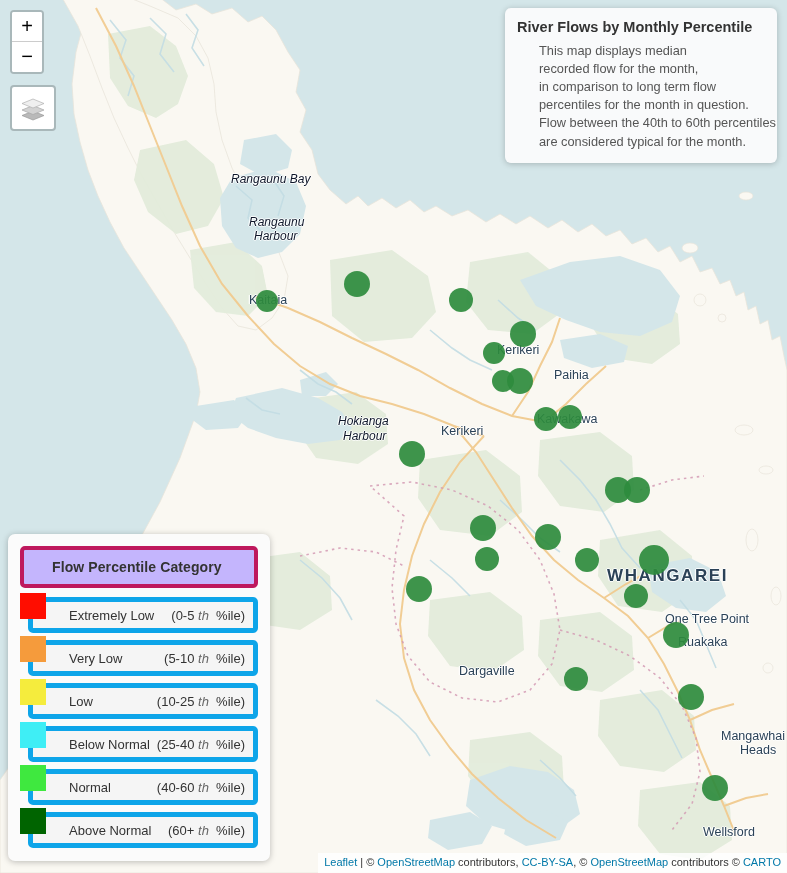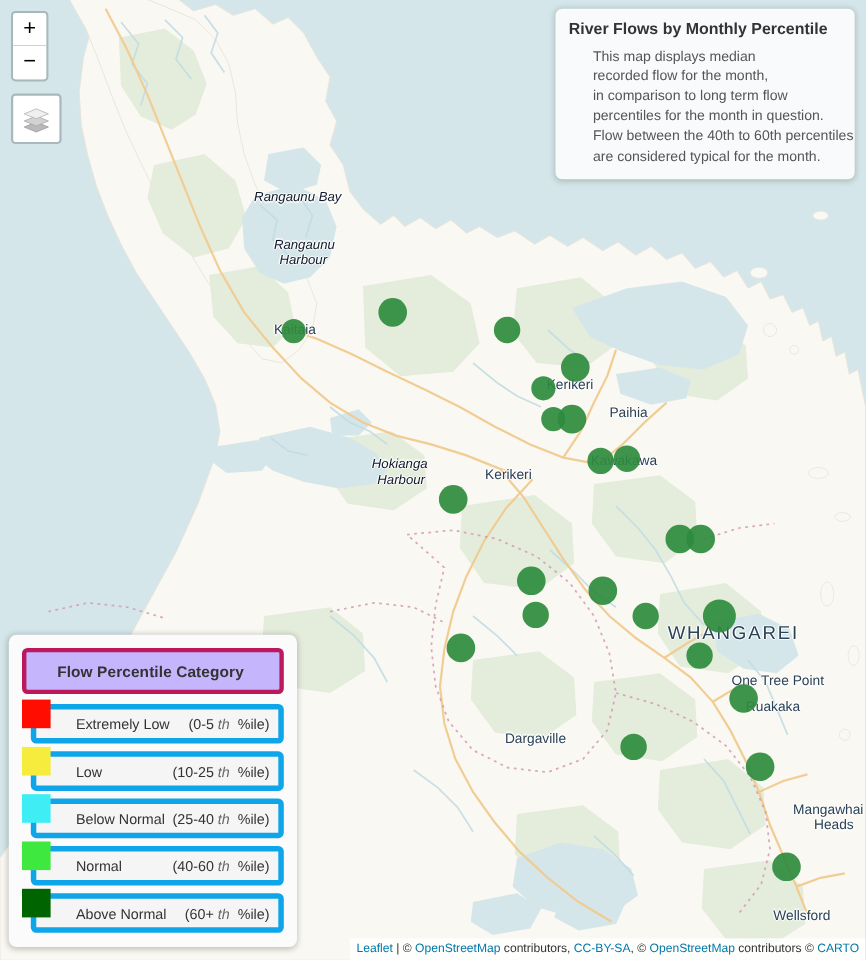--- a/index.html
+++ b/index.html
@@ -186,21 +186,21 @@
     color: #2f4858;
     font-family: "Liberation Sans", sans-serif;
     white-space: nowrap;
     z-index: 500;
     pointer-events: none;
     text-shadow:
       -1.2px 0 rgba(255,255,255,0.85), 1.2px 0 rgba(255,255,255,0.85),
       0 -1.2px rgba(255,255,255,0.85), 0 1.2px rgba(255,255,255,0.85);
   }
   .place-city { font-size: 12.5px; color: #2b4257; font-weight: 400; }
-  .place-major { font-size: 17px; color: #2b4257; letter-spacing: 1.6px; }
+  .place-major { font-size: 17px; color: #2b4257; letter-spacing: 1.6px; font-weight: bold; }
   .place-water { font-size: 12px; font-style: italic; color: #0f172a; }
 </style>
 </head>
 <body>
 
 <div id="map-root">
 
   <svg id="map-canvas" viewBox="0 0 787 873" preserveAspectRatio="none" xmlns="http://www.w3.org/2000/svg">
     <defs>
       <clipPath id="frame">
@@ -423,20 +423,27 @@
     </div>
     <div id="legend-rows">
         <div class="legend-row">
           <div class="legend-swatch" style="background: rgb(255, 13, 0);"></div>
           <div class="legend-box">
             <span class="legend-label">Extremely Low</span>
             <span class="legend-range"><span>(0-5 </span><span class="th">th</span><span>&nbsp;&nbsp;%ile)</span></span>
           </div>
         </div>
         <div class="legend-row">
+          <div class="legend-swatch" style="background: rgb(245, 155, 60);"></div>
+          <div class="legend-box">
+            <span class="legend-label">Very Low</span>
+            <span class="legend-range"><span>(5-10 </span><span class="th">th</span><span>&nbsp;&nbsp;%ile)</span></span>
+          </div>
+        </div>
+        <div class="legend-row">
           <div class="legend-swatch" style="background: rgb(245, 236, 61);"></div>
           <div class="legend-box">
             <span class="legend-label">Low</span>
             <span class="legend-range"><span>(10-25 </span><span class="th">th</span><span>&nbsp;&nbsp;%ile)</span></span>
           </div>
         </div>
         <div class="legend-row">
           <div class="legend-swatch" style="background: rgb(63, 238, 245);"></div>
           <div class="legend-box">
             <span class="legend-label">Below Normal</span>

